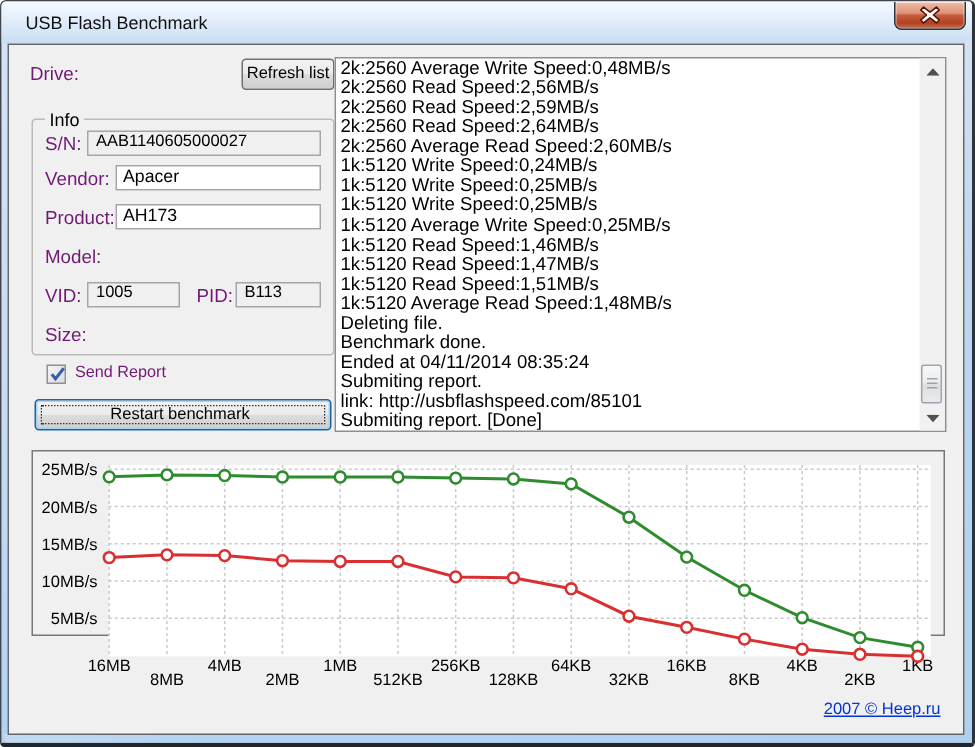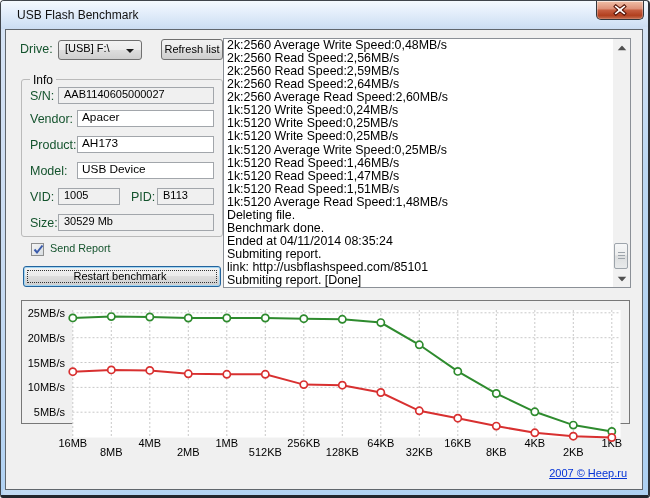--- a/index.html
+++ b/index.html
@@ -16,21 +16,21 @@
   border:1px solid #32373c; border-top:none; border-radius:0 0 5px 5px;
   background:linear-gradient(180deg,#f0c0a8 0,#dd9078 44%,#c75f41 50%,#b2401f 80%,#bd5c3c 92%,#d38a70 100%);
   box-shadow:inset 0 1px 0 rgba(255,255,255,.6), inset 1px 0 0 rgba(255,255,255,.3), inset -1px 0 0 rgba(255,255,255,.3); }
 #closebtn svg { position:absolute; left:50%; top:50%; transform:translate(-50%,-50%); }
 #rightglow { position:absolute; right:0px; top:26px; width:5px; bottom:0px;
   background:linear-gradient(180deg,#d3e2f4,#bcd8f3 30%,#b2d3f3 70%,#aed1f2); }
 #botglow { position:absolute; left:2px; right:2px; bottom:0px; height:6px;
   background:linear-gradient(90deg,#c3daf2,#b4d4f2 20%,#b0d2f2 80%,#aed0f1); border-radius:0 0 2px 2px; }
 #client { position:absolute; left:4px; top:28px; width:638px; height:461px;
   background:#f0f0f0; border:1px solid #60666c; }
-.lbl { position:absolute; font-size:12.5px; color:#14532d; white-space:nowrap; }
+.lbl { position:absolute; font-size:12.5px; color:#701a75; white-space:nowrap; }
 
 #combo { position:absolute; left:52px; top:10px; width:84px; height:20px;
   border:1px solid #707070; border-radius:3px;
   background:linear-gradient(180deg,#f2f2f2 0,#ebebeb 50%,#dddddd 50%,#cfcfcf 100%); }
 #combo .txt { position:absolute; left:6px; top:1px; font-size:11px; }
 #combo .arr { position:absolute; right:7px; top:8px; width:0; height:0;
   border-left:4px solid transparent; border-right:4px solid transparent; border-top:4px solid #1a1a1a; }
 
 .btn { position:absolute; border:1px solid #707070; border-radius:3px;
   background:linear-gradient(180deg,#f2f2f2 0,#ebebeb 50%,#dddddd 50%,#cfcfcf 100%);
@@ -79,24 +79,20 @@
   <div id="rightglow"></div>
   <div id="botglow"></div>
   <div id="titletext">USB Flash Benchmark</div>
   <div id="closebtn">
     <svg width="15" height="13" viewBox="0 0 15 13">
       <path d="M3.2 1.2 L7.5 4.6 L11.8 1.2 L13.6 3.2 L9.8 6.5 L13.6 9.8 L11.8 11.8 L7.5 8.4 L3.2 11.8 L1.4 9.8 L5.2 6.5 L1.4 3.2 Z" fill="#ffffff" stroke="#571507" stroke-width="1.1" stroke-linejoin="round"></path>
     </svg>
   </div>
   <div id="client">
     <div class="lbl" style="left:14px; top:12px;">Drive:</div>
-    <div id="combo">
-        <span class="txt">[USB] F:\</span>
-        <span class="arr"></span>
-      </div>
     <div class="btn" id="refresh">Refresh list</div>
 
     <div id="log">
       <div id="logtext">2k:2560 Average Write Speed:0,48MB/s
 2k:2560 Read Speed:2,56MB/s
 2k:2560 Read Speed:2,59MB/s
 2k:2560 Read Speed:2,64MB/s
 2k:2560 Average Read Speed:2,60MB/s
 1k:5120 Write Speed:0,24MB/s
 1k:5120 Write Speed:0,25MB/s
@@ -132,27 +128,25 @@
     <div id="grp">
         <span class="cap">Info</span>
       </div>
     <div class="lbl" style="left:24px; top:59px;">S/N:</div>
     <div class="field gray" style="left:52px; top:57px; width:156px;">AAB1140605000027</div>
     <div class="lbl" style="left:24px; top:82px;">Vendor:</div>
     <div class="field" style="left:71px; top:80px; width:137px;">Apacer</div>
     <div class="lbl" style="left:24px; top:108px;">Product:</div>
     <div class="field" style="left:71px; top:106px; width:137px;">AH173</div>
     <div class="lbl" style="left:24px; top:134px;">Model:</div>
-    <div class="field" style="left:71px; top:132px; width:137px;">USB Device</div>
     <div class="lbl" style="left:24px; top:160px;">VID:</div>
     <div class="field gray" style="left:52px; top:158px; width:62px;">1005</div>
     <div class="lbl" style="left:125px; top:160px;">PID:</div>
     <div class="field gray" style="left:151px; top:158px; width:57px;">B113</div>
     <div class="lbl" style="left:24px; top:186px;">Size:</div>
-    <div class="field gray" style="left:52px; top:184px; width:156px;">30529 Mb</div>
 
     <div id="cb">
         <svg width="13" height="13" viewBox="0 0 13 13">
           <path d="M2.5 6.5 L5 9.5 L10.5 2.5" fill="none" stroke="#3b5bab" stroke-width="2"></path>
         </svg>
       </div>
     <div class="lbl" style="left:44px; top:212px; font-size:10.8px;">Send Report</div>
     <div class="btn" id="restart"><span style="position:relative; left:-2px">Restart benchmark</span><div class="focus"></div></div>
 
     <div id="chart">

